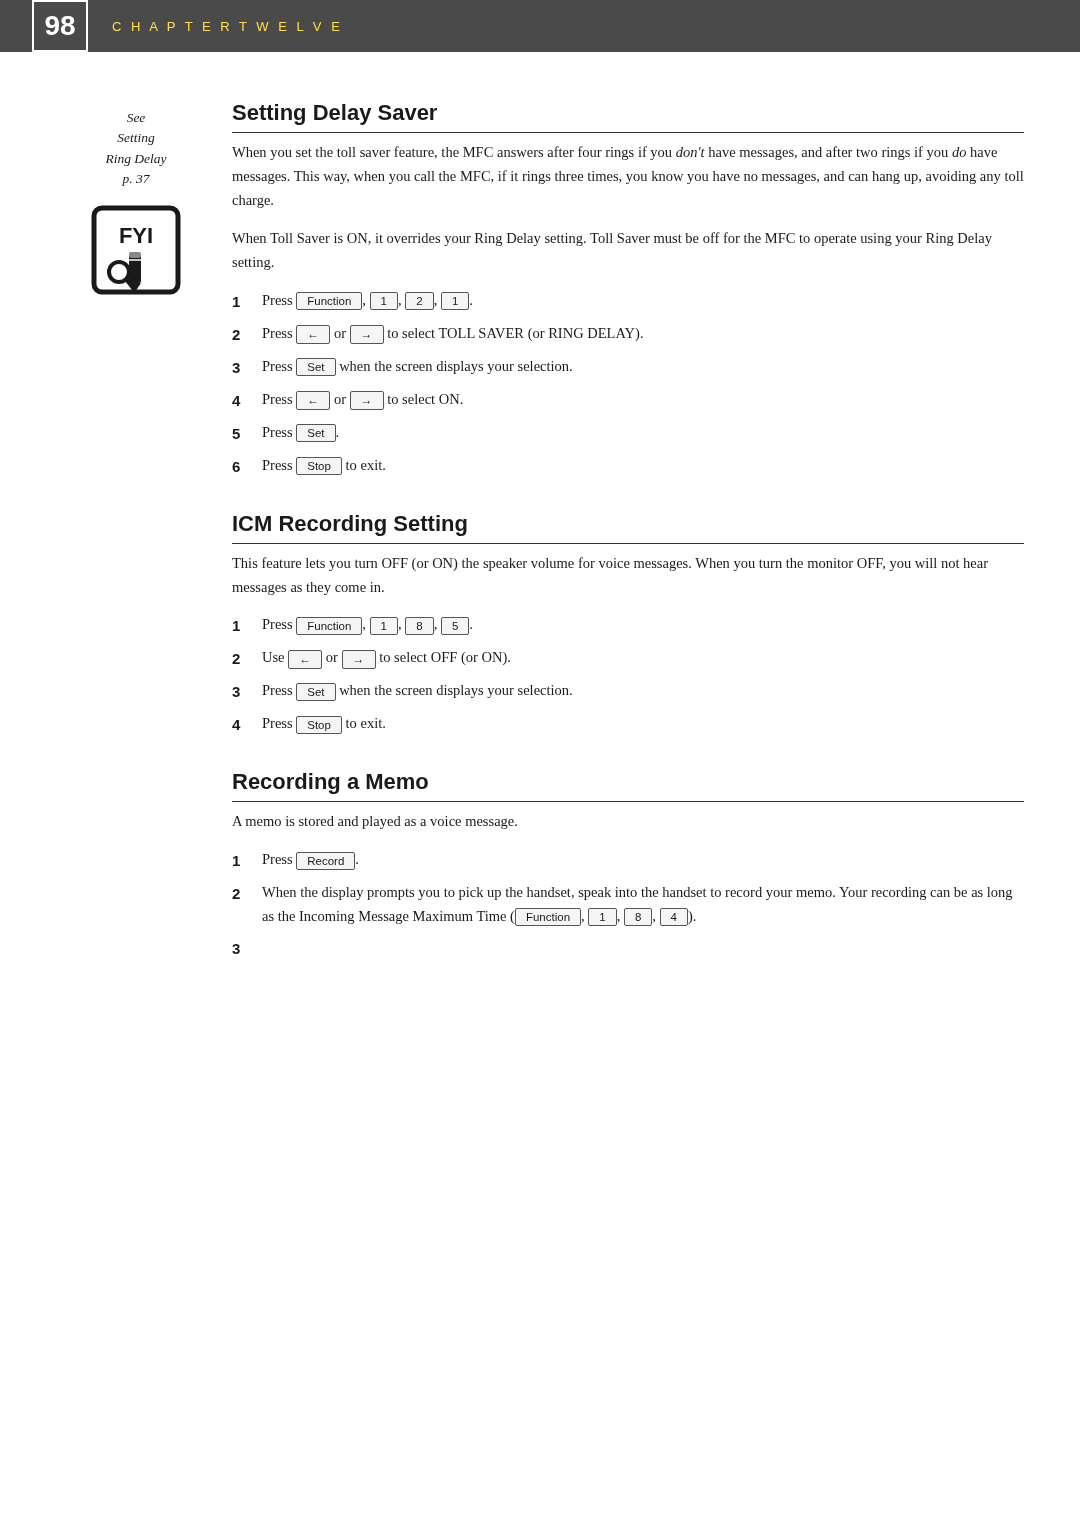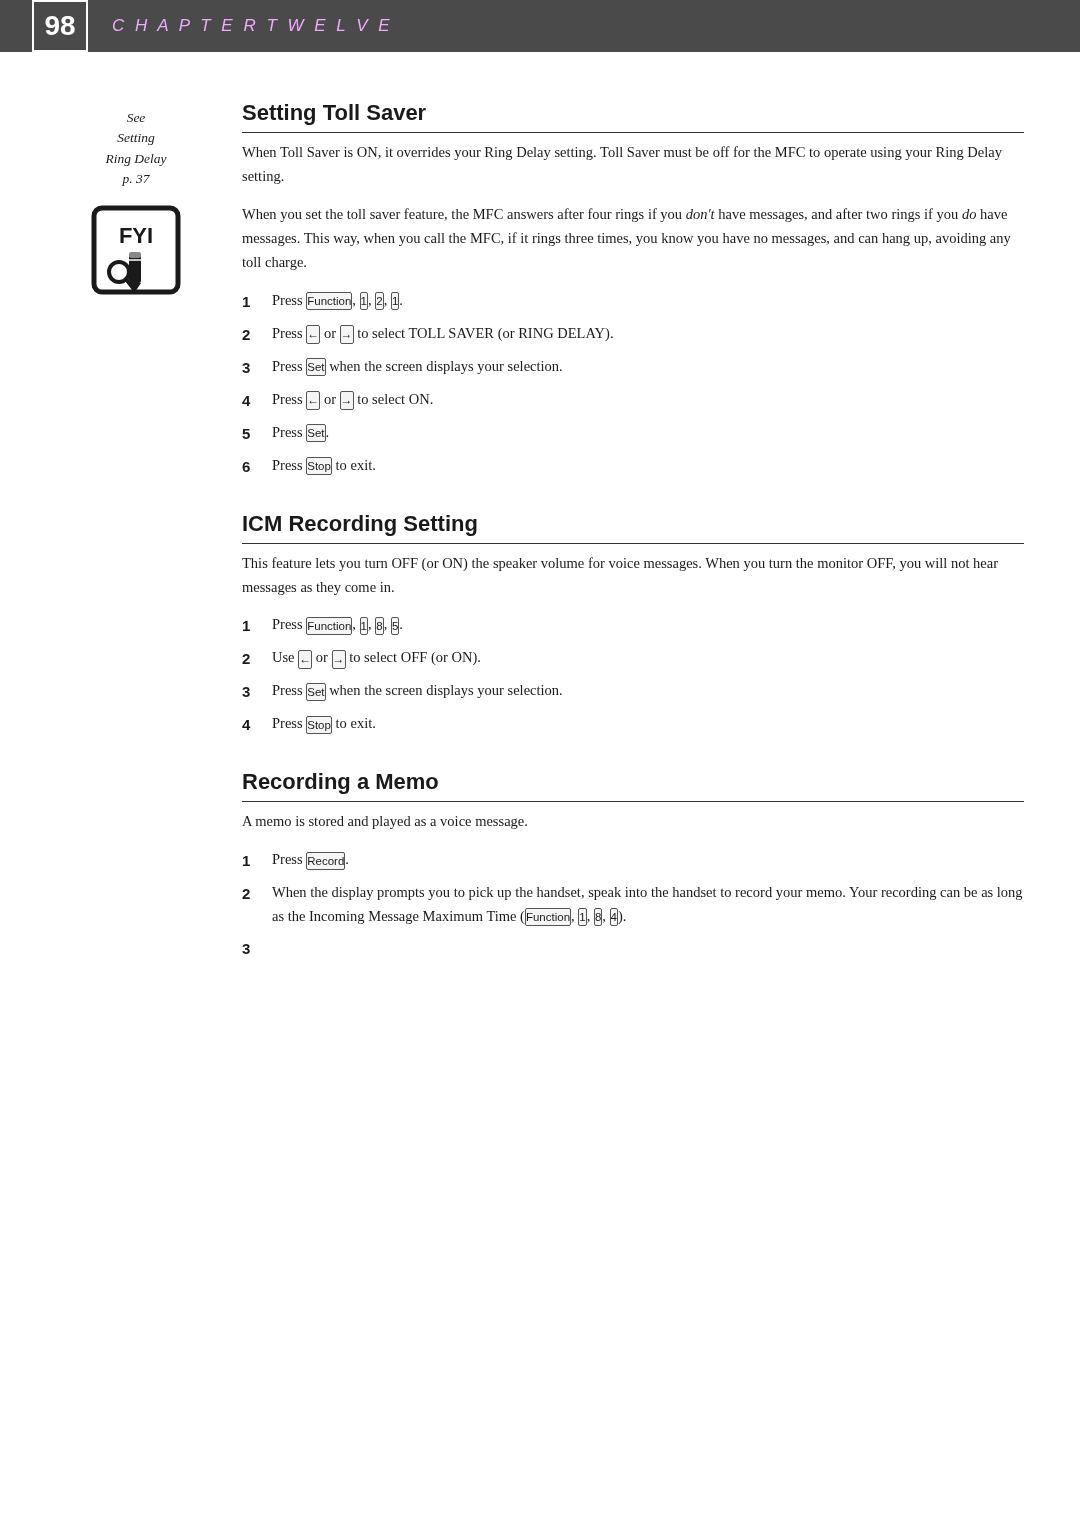--- a/index.html
+++ b/index.html
@@ -31,33 +31,32 @@
       width: 56px;
       height: 52px;
       display: flex;
       align-items: center;
       justify-content: center;
       margin-right: 24px;
       border: 2px solid #ffffff;
     }
 
     .chapter-title {
-      color: #f0abfc;
-      font-family: Arial, sans-serif;
-      font-size: 17px;
+      color: #fde047;
+      font-family: Arial, sans-serif;
+      font-size: 13px;
       letter-spacing: 3px;
       font-weight: normal;
-      font-style: italic;
     }
 
     
     .content-area {
       display: flex;
       padding: 48px 56px 48px 56px;
-      gap: 10px;
+      gap: 0;
     }
 
     
     .sidebar {
       width: 160px;
       flex-shrink: 0;
       padding-top: 8px;
     }
 
     .sidebar-note {
@@ -134,21 +133,21 @@
       font-size: 14.5px;
       line-height: 1.6;
     }
 
     
     kbd {
       font-family: Arial, sans-serif;
       font-size: 11.5px;
       border: 1px solid #555;
       border-radius: 2px;
-      padding: 0px 0;
+      padding: 0px 10px;
       background: #f5f5f5;
       color: #1a1a1a;
       display: inline-block;
       line-height: 1.4;
       vertical-align: middle;
     }
 
     .arrow-key {
       font-size: 12px;
     }
@@ -193,26 +192,26 @@
 
         <circle cx="8" cy="22" r="10" fill="none" stroke="#1a1a1a" stroke-width="4"></circle>
         <line x1="15" y1="29" x2="22" y2="38" stroke="#1a1a1a" stroke-width="4" stroke-linecap="round"></line>
       </g>
     </svg>
   </div>
 
   <div class="main-content">
 
     <div class="section-block">
-      <h2 class="section-heading">Setting Toll Saver</h2>
+      <h2 class="section-heading">Setting Delay Saver</h2>
+      <p class="section-intro">
+        When you set the toll saver feature, the MFC answers after four rings if you <em>don't</em> have messages, and after two rings if you <em>do</em> have messages. This way, when you call the MFC, if it rings three times, you know you have no messages, and can hang up, avoiding any toll charge.
+      </p>
       <p class="section-intro">
         When Toll Saver is ON, it overrides your Ring Delay setting. Toll Saver must be off for the MFC to operate using your Ring Delay setting.
-      </p>
-      <p class="section-intro">
-        When you set the toll saver feature, the MFC answers after four rings if you <em>don't</em> have messages, and after two rings if you <em>do</em> have messages. This way, when you call the MFC, if it rings three times, you know you have no messages, and can hang up, avoiding any toll charge.
       </p>
       <ol class="steps-list">
         <li class="step-item">
           <span class="step-number">1</span>
           <span class="step-content">Press <kbd>Function</kbd>, <kbd>1</kbd>, <kbd>2</kbd>, <kbd>1</kbd>.</span>
         </li>
         <li class="step-item">
           <span class="step-number">2</span>
           <span class="step-content">Press <kbd class="arrow-key">←</kbd> or <kbd class="arrow-key">→</kbd> to select TOLL SAVER (or RING DELAY).</span>
         </li>

